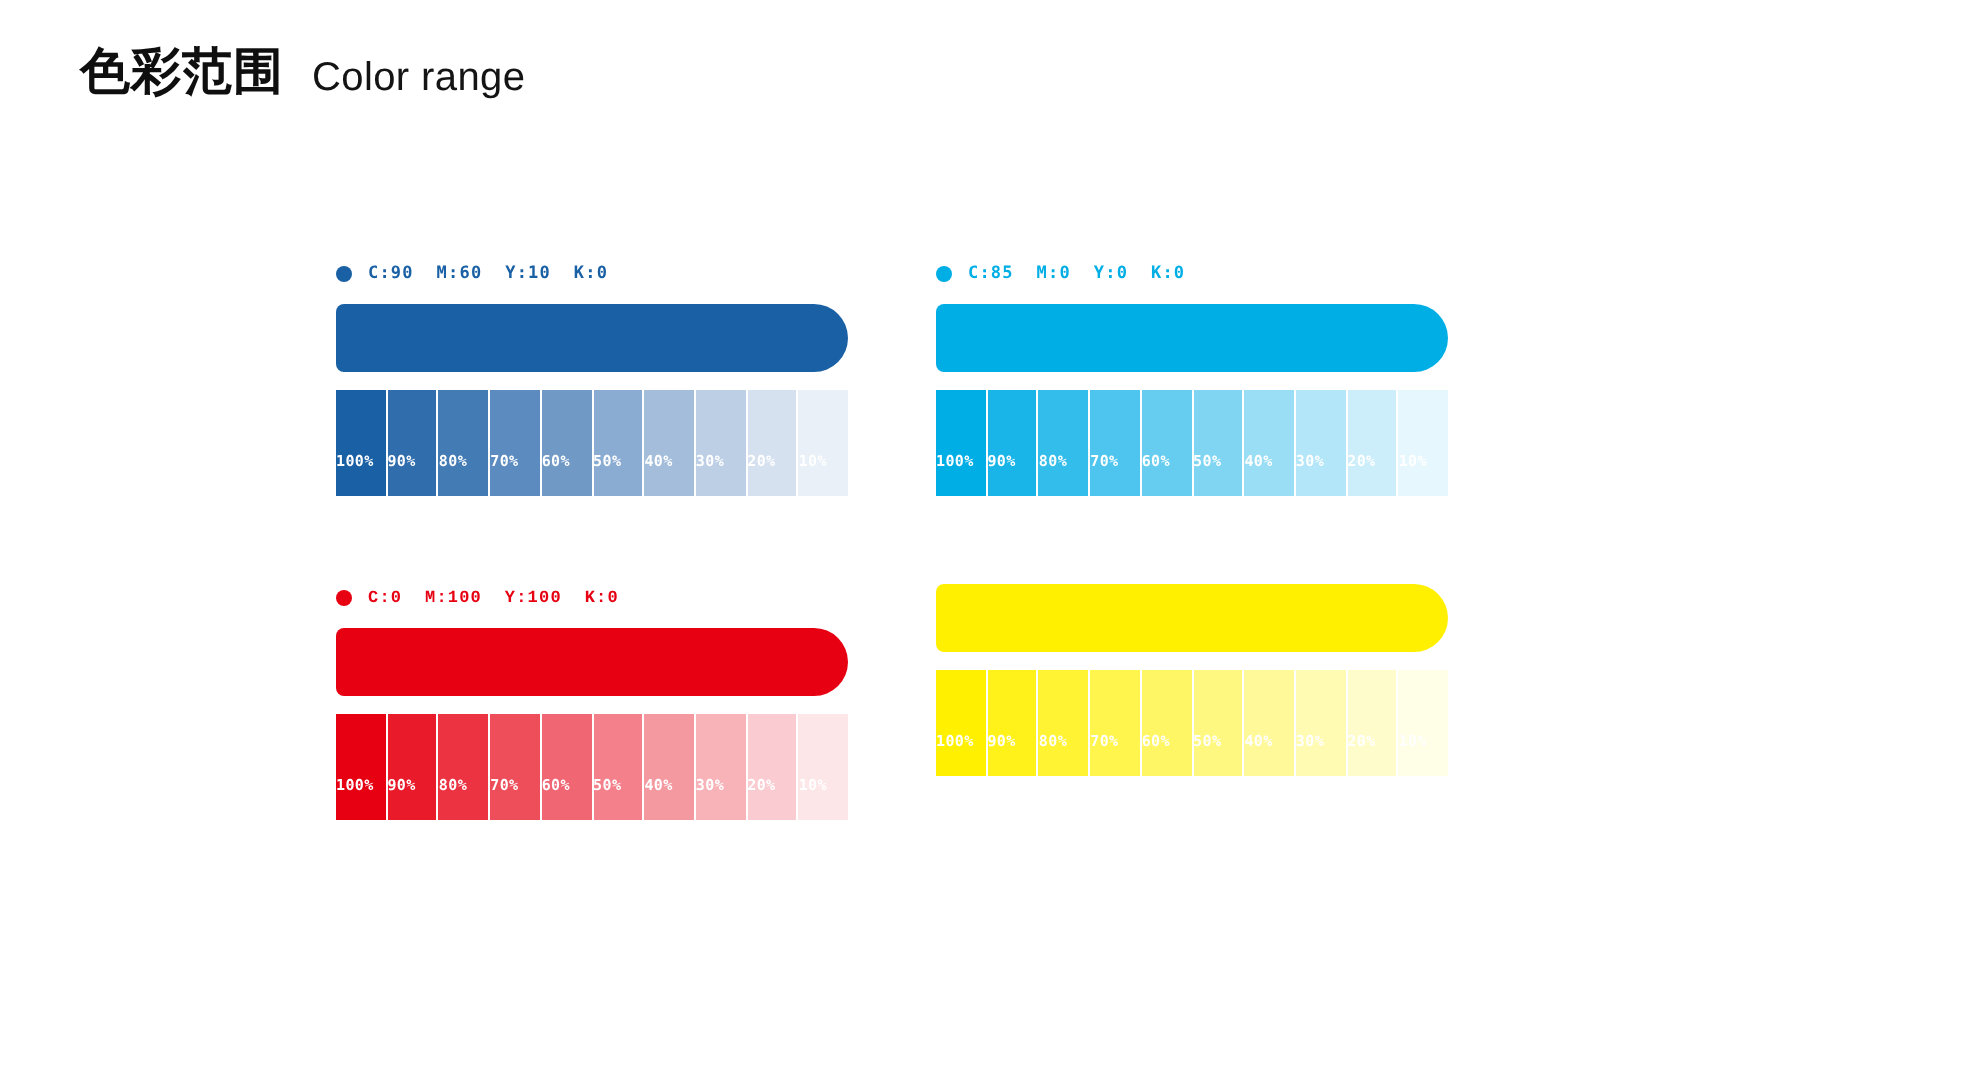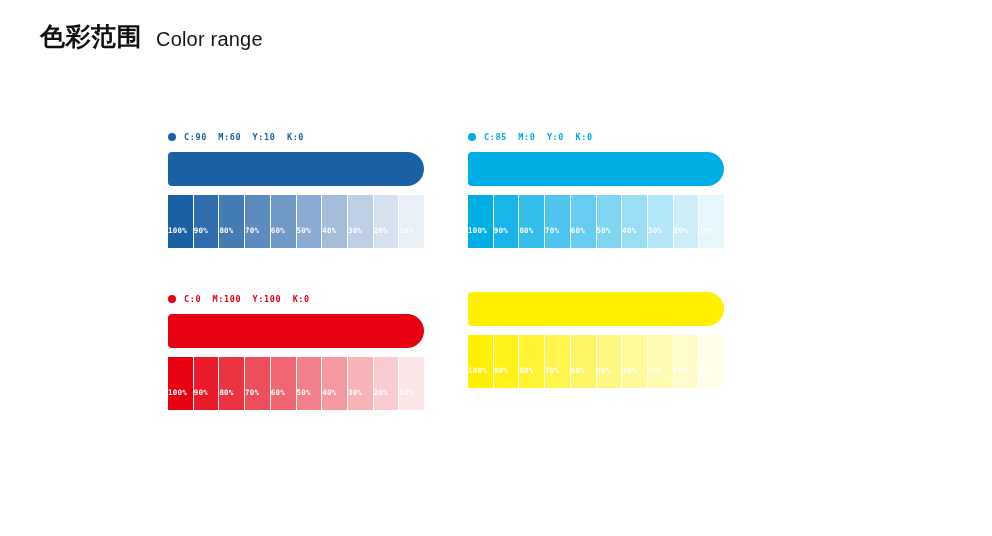--- a/index.html
+++ b/index.html
@@ -192,21 +192,21 @@
           <span class="tint-label">20%</span>
         </div>
         <div class="tint-swatch" style="background: rgb(230, 247, 253);">
           <span class="tint-label">10%</span>
         </div>
       </div>
     </div>
     <div class="color-group">
       <div class="group-caption">
         <span class="caption-dot" style="background: rgb(230, 0, 18);"></span>
-        <span class="caption-text" style="color: rgb(230, 0, 18);">C:0  M:100  Y:100  K:0</span>
+        <span class="caption-text" style="color: rgb(230, 0, 18); font-family: Liberation Mono, monospace;">C:0  M:100  Y:100  K:0</span>
       </div>
       <div class="solid-bar" style="background: rgb(230, 0, 18);"></div>
       <div class="tint-strip">
         <div class="tint-swatch" style="background: rgb(230, 0, 18);">
           <span class="tint-label">100%</span>
         </div>
         <div class="tint-swatch" style="background: rgb(233, 26, 42);">
           <span class="tint-label">90%</span>
         </div>
         <div class="tint-swatch" style="background: rgb(235, 51, 66);">

